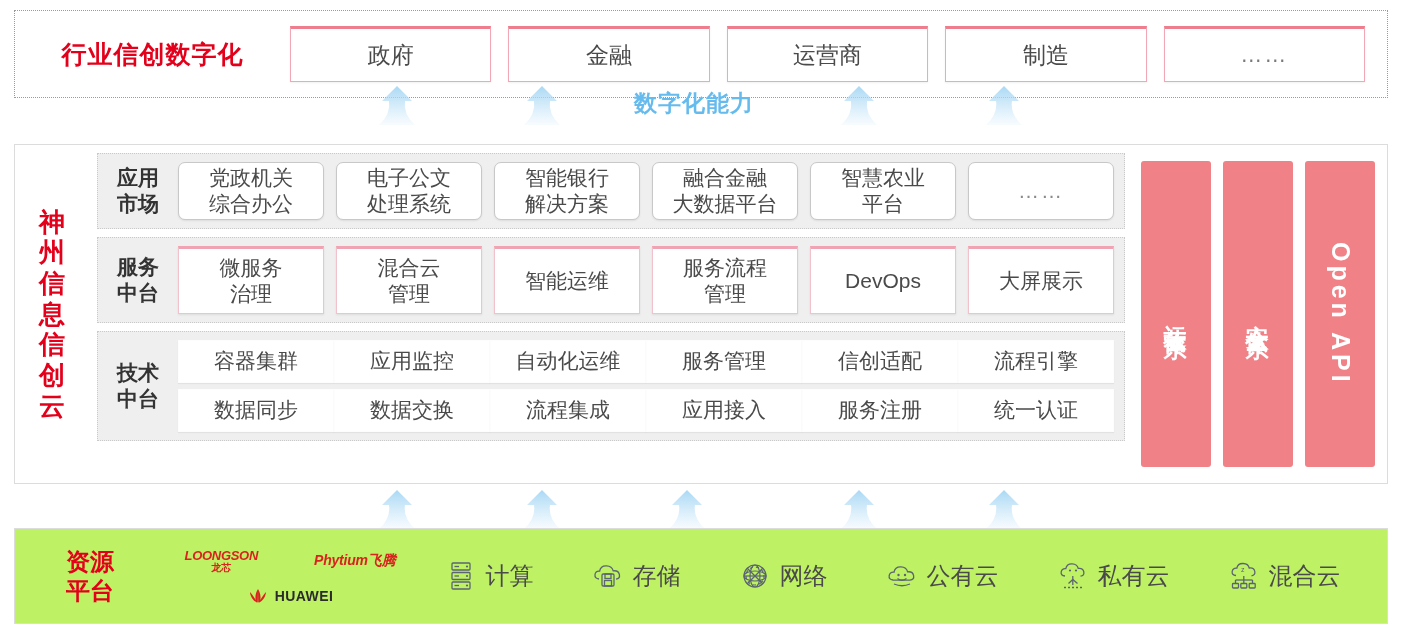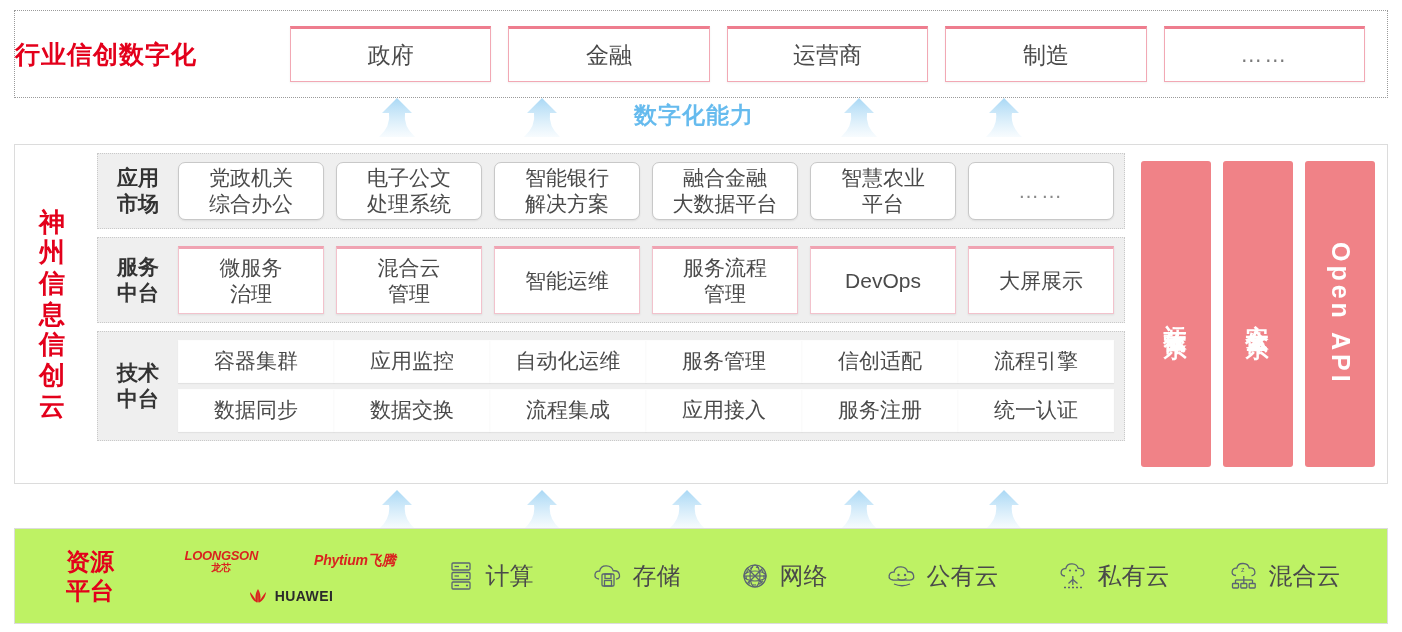--- a/index.html
+++ b/index.html
@@ -17,21 +17,21 @@
     width: 1374px; height: 88px;
     border: 1px dotted #9a9a9a;
     display: flex; align-items: center;
   }
   .industry-title {
     color: #E3001B;
     font-weight: bold;
     font-size: 25px;
     letter-spacing: 1px;
     width: 275px;
-    text-align: left;
+    text-align: center;
     flex: 0 0 275px;
   }
   .industry-boxes {
     display: flex; flex: 1; gap: 17px; padding-right: 22px; height: 56px;
   }
   .industry-box {
     flex: 1;
     background: #fff;
     border: 1px solid #F2A8B4;
     border-top: 3px solid #EE7D8E;
@@ -40,21 +40,21 @@
     color: #4a4a4a;
     box-shadow: 0 1px 2px rgba(0,0,0,0.06);
   }
   .industry-box.dots { font-size: 22px; letter-spacing: 2px; color: #7a7a7a; }
 
   
   .arrow-band {
     position: absolute;
     height: 42px;
   }
-  .arrow-band.top { left: 0; top: 96px; width: 1402px; font-family: Liberation Mono, monospace; }
+  .arrow-band.top { left: 0; top: 84px; width: 1402px; font-family: Liberation Mono, monospace; }
   .arrow-band.bottom { left: 0; top: 488px; width: 1402px; }
   .arrow {
     position: absolute; bottom: 0;
     width: 52px; height: 42px;
   }
   .arrow svg { display: block; width: 52px; height: 42px; }
   .digital-label {
     position: absolute;
     left: 634px; top: 4px;
     font-size: 23px; font-weight: bold;

